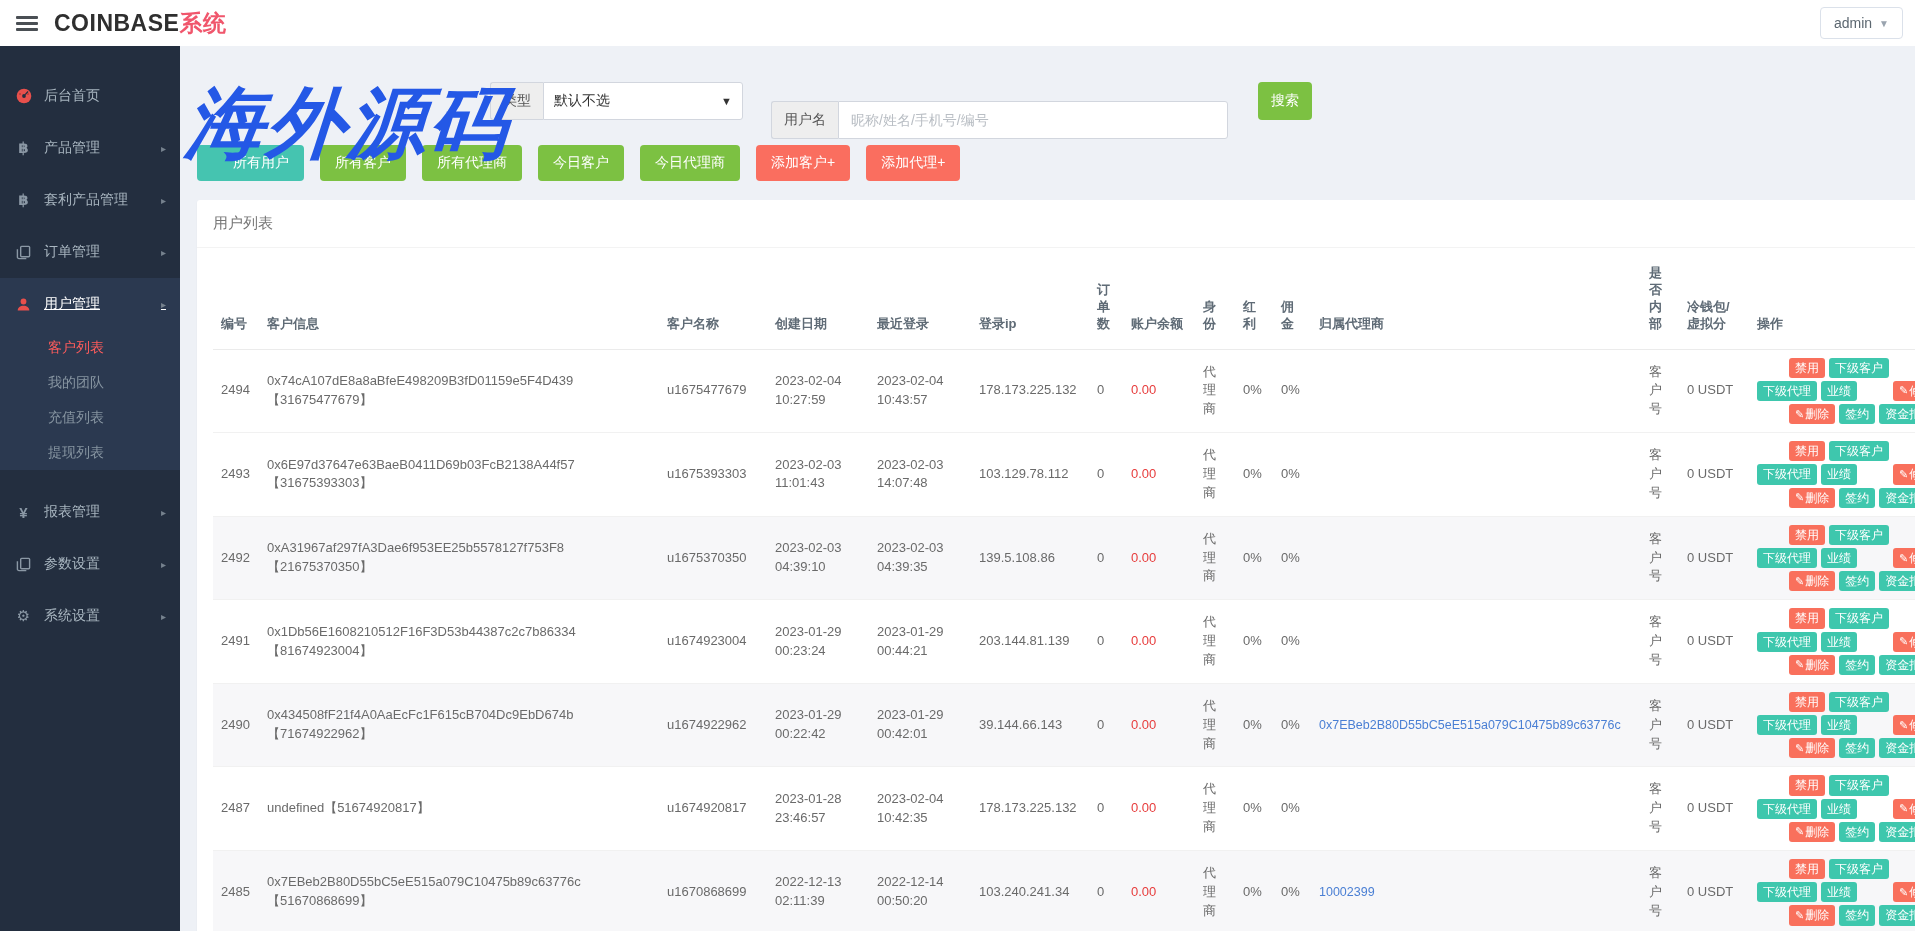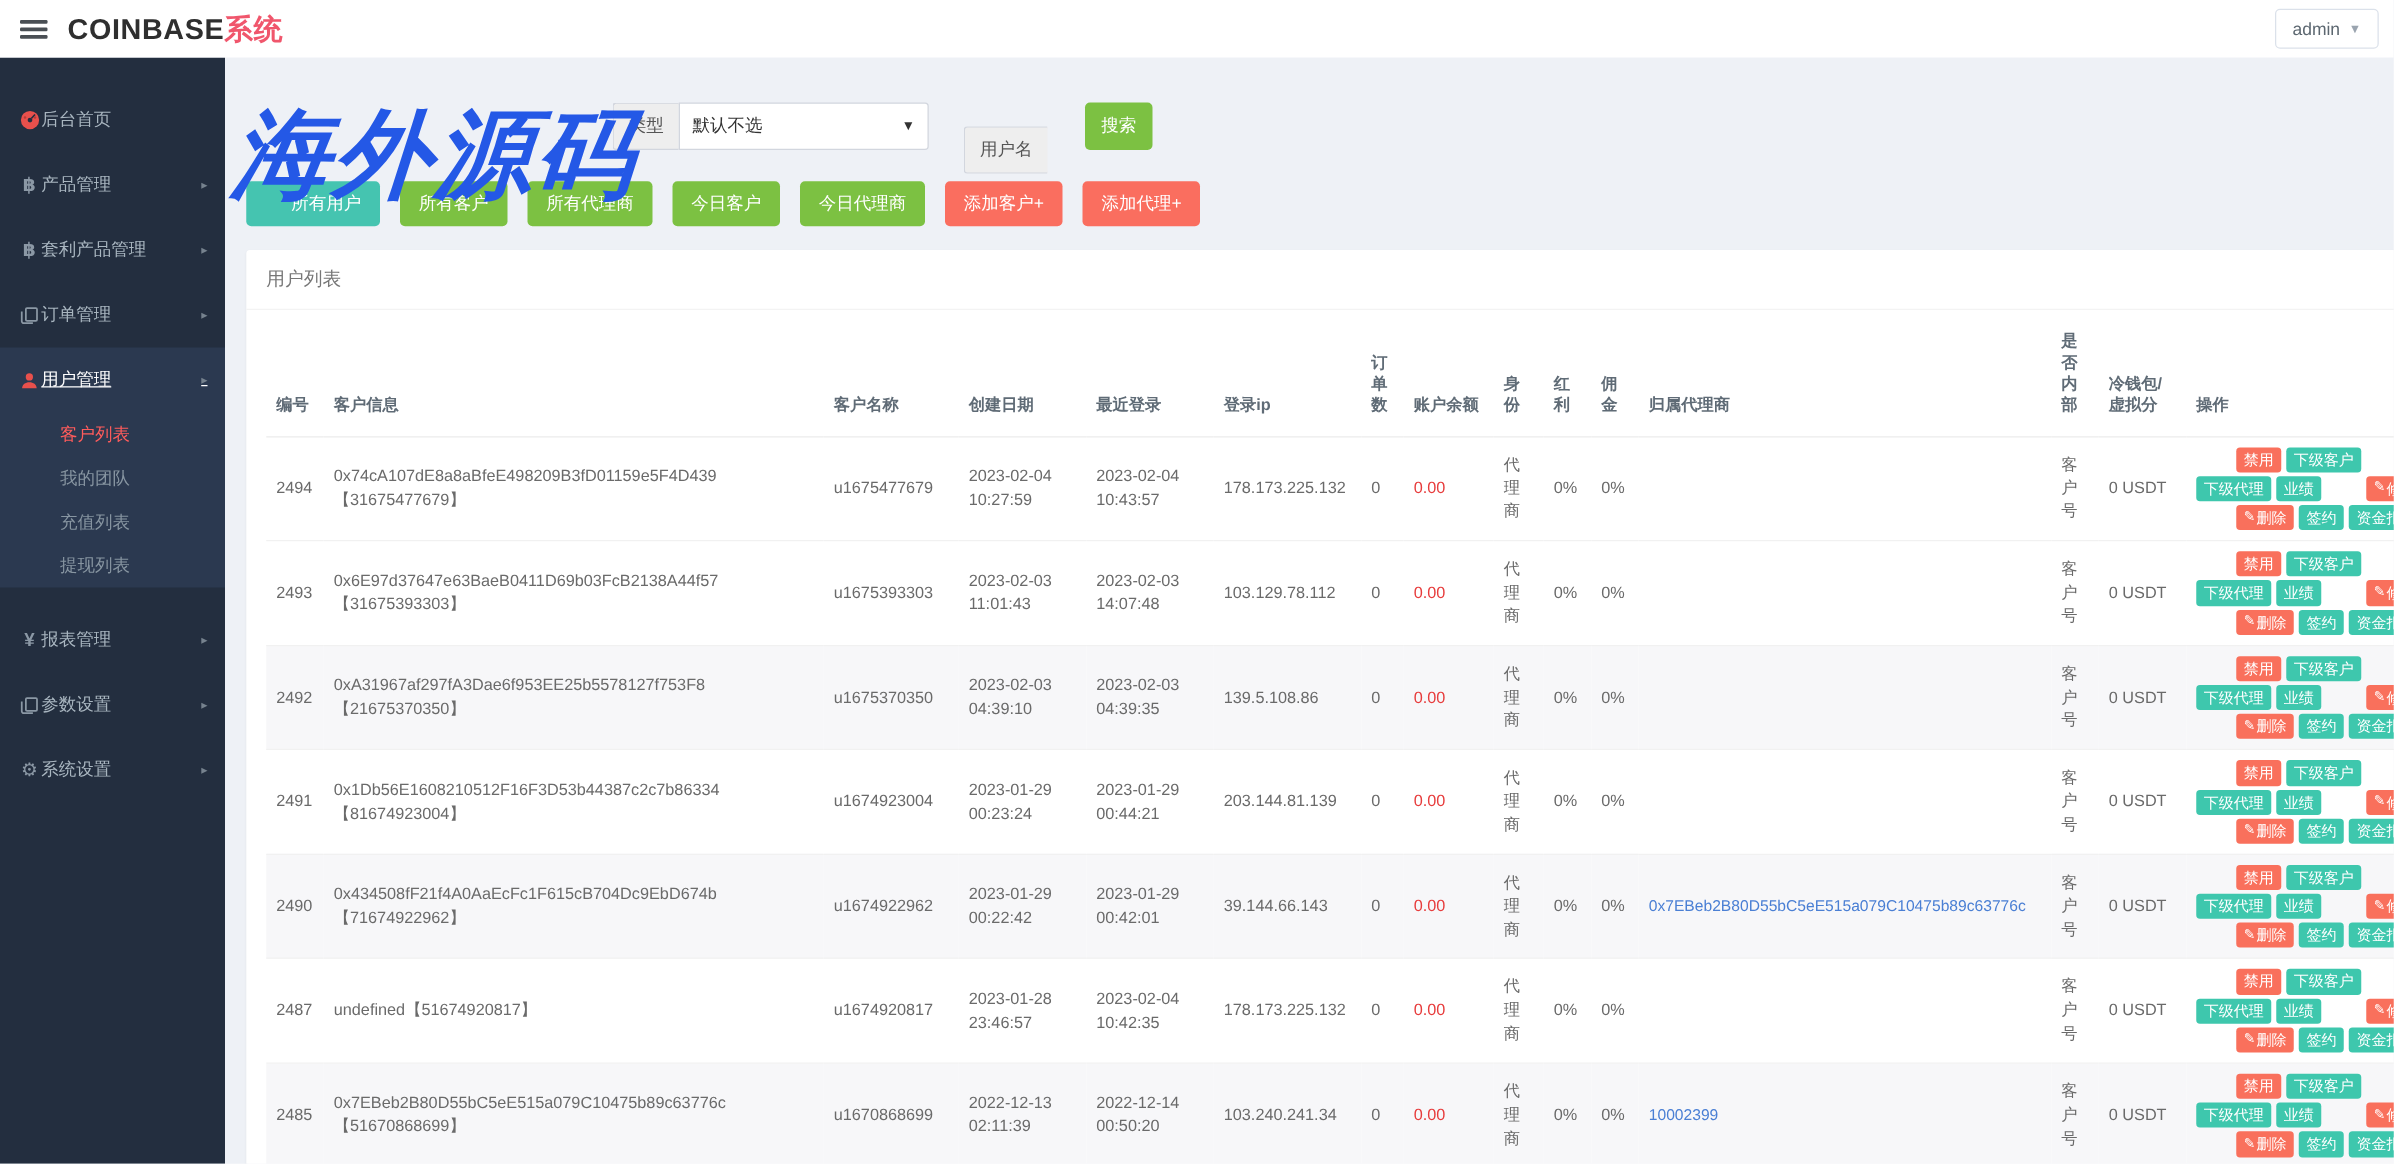--- a/index.html
+++ b/index.html
@@ -11,21 +11,21 @@
   .hamburger { width:22px; display:flex; flex-direction:column; gap:3px; cursor:pointer; margin-left:4px; }
   .hamburger span { height:3px; background:#4a4f54; border-radius:1px; }
   .logo { margin-left:16px; font-size:23px; font-weight:bold; color:#2f2f2f; letter-spacing:.5px; }
   .logo .suffix { color:var(--brand-red); font-weight:bold; }
   .admin-box { margin-left:auto; border:1px solid #dbe1ea; border-radius:4px; padding:7px 13px; font-size:14px; color:#5c6770; display:flex; align-items:center; gap:7px; cursor:pointer; background:#fff; }
   .admin-box .caret { font-size:10px; color:#9aa4af; }
 
   
   .layout { display:flex; height:885px; }
   aside { width:180px; flex-shrink:0; background:#232e3f; padding-top:24px; }
-  .side-item { height:52px; display:flex; align-items:center; padding:0 14px; color:#a9b6c0; font-size:14px; cursor:pointer; gap:0; }
+  .side-item { height:52px; display:flex; align-items:center; padding:0 14px; color:#a9b6c0; font-size:14px; cursor:pointer; gap:11px; }
   .side-item .arrow { margin-left:auto; font-size:10px; color:#76828e; }
   .icon-cell { width:19px; display:flex; justify-content:center; align-items:center; }
   .txt-icon { font-size:15px; color:#8b98a5; font-weight:bold; }
   .side-group { background:#2b3950; }
   .side-group > .side-item { color:#fff;text-decoration:underline; }
   .sub-item { height:35px; display:flex; align-items:center; padding-left:48px; color:#8795a1; font-size:14px; cursor:pointer; }
   .sub-item.active { color:var(--active-red); }
   .gap-before { margin-top:16px; }
 
   
@@ -172,20 +172,21 @@
     <div class="filter-row">
       <div class="igroup">
         <span class="addon">类型</span>
         <div class="select-box">
           <span>默认不选</span>
           <span class="sel-caret">▼</span>
         </div>
       </div>
       <div class="igroup">
         <span class="addon">用户名</span>
+        <input class="text-input" type="text" placeholder="昵称/姓名/手机号/编号" style="">
       </div>
       <button class="search-btn">搜索</button>
     </div>
 
     <div class="toolbar" id="toolbar">
         <button class="tbtn teal">所有用户</button>
         <button class="tbtn green">所有客户</button>
         <button class="tbtn green">所有代理商</button>
         <button class="tbtn green">今日客户</button>
         <button class="tbtn green">今日代理商</button>

